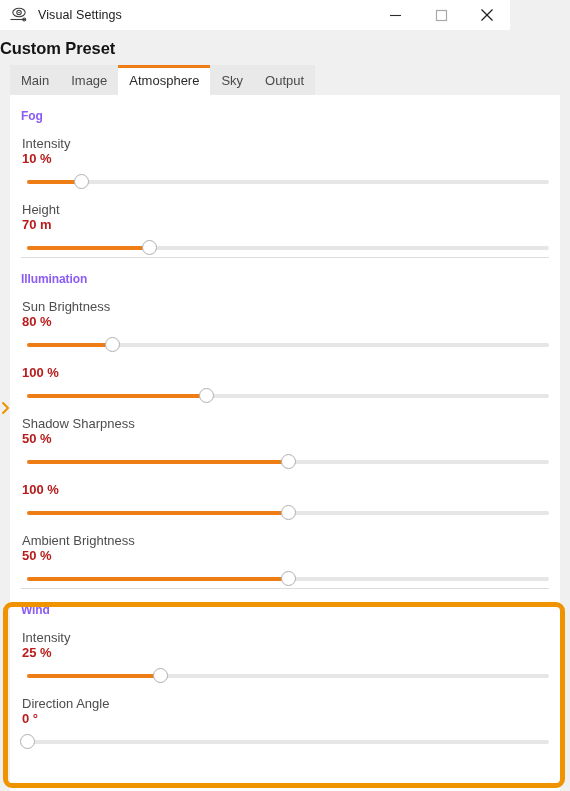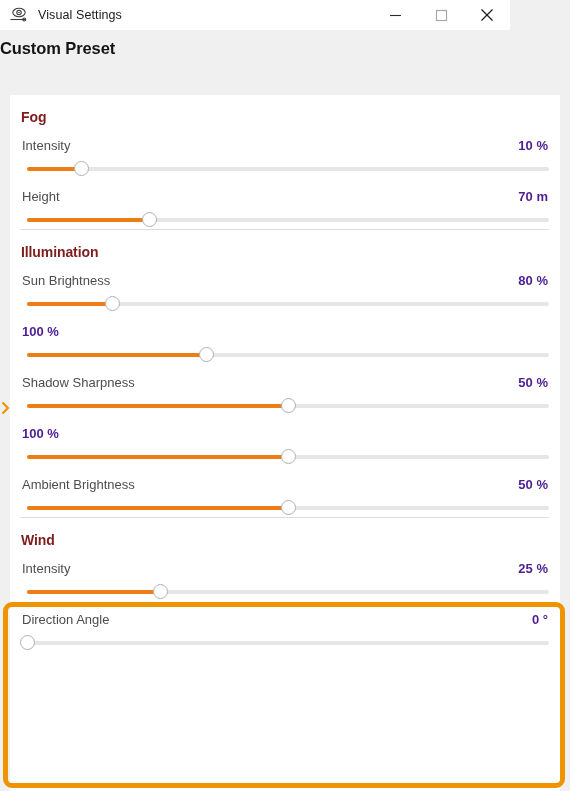--- a/index.html
+++ b/index.html
@@ -56,31 +56,32 @@
 
   
   .panel {
     position:absolute; left:10px; top:95px; width:550px; height:696px;
     background:#ffffff;
   }
 
   .section { padding:0 11px; }
   .divider { height:1px; background:#dcdcdc; margin:0 11px; }
   .sec-title {
-    font-size:14px; font-weight:bold; color:#7f1d1d;
+    font-size:12px; font-weight:bold; color:#8b5cf6;
     padding:14px 0 2px 0; letter-spacing:-.1px;
   }
 
   .row { padding-top:11px; }
   .row-head {
     display:flex; align-items:baseline; justify-content:space-between;
     padding:0 1px 0 1px;
+    flex-direction:column;
   }
   .row-label { font-size:13px; color:#4d4d4d; }
-  .row-value { font-size:13px; color:#4c1d95; font-weight:bold; white-space:nowrap; }
+  .row-value { font-size:13px; color:#b91c1c; font-weight:bold; white-space:nowrap; }
   .row-value .unit { font-weight:bold; }
 
   
   .slider {
     position:relative; height:20px; margin-top:5px;
     margin-left:6px; margin-right:0px;
   }
   .s-track {
     position:absolute; left:0; right:0; top:8.5px; height:4px;
     background:#e6e6e6; border-radius:2px;
@@ -142,20 +143,37 @@
     <div class="win-btn">
       <svg width="14" height="14" viewBox="0 0 14 14">
         <line x1="1.5" y1="1.5" x2="12.5" y2="12.5" stroke="#1f1f1f" stroke-width="1.2"></line>
         <line x1="12.5" y1="1.5" x2="1.5" y2="12.5" stroke="#1f1f1f" stroke-width="1.2"></line>
       </svg>
     </div>
   </div>
 
   <div class="headerband"></div>
   <div class="preset-title">Custom Preset</div>
+  <div class="tabs" id="tab-bar">
+      <div class="tab">
+        <span>Main</span>
+      </div>
+      <div class="tab">
+        <span>Image</span>
+      </div>
+      <div class="tab active">
+        <span>Atmosphere</span>
+      </div>
+      <div class="tab">
+        <span>Sky</span>
+      </div>
+      <div class="tab">
+        <span>Output</span>
+      </div>
+    </div>
 
   <div class="panel" id="panel">
       <div class="section">
         <div class="sec-title">Fog</div>
         <div class="row">
           <div class="row-head">
             <span class="row-label">Intensity</span>
             <span class="row-value"><span>10</span> <span class="unit">%</span></span>
           </div>
           <div class="slider">

